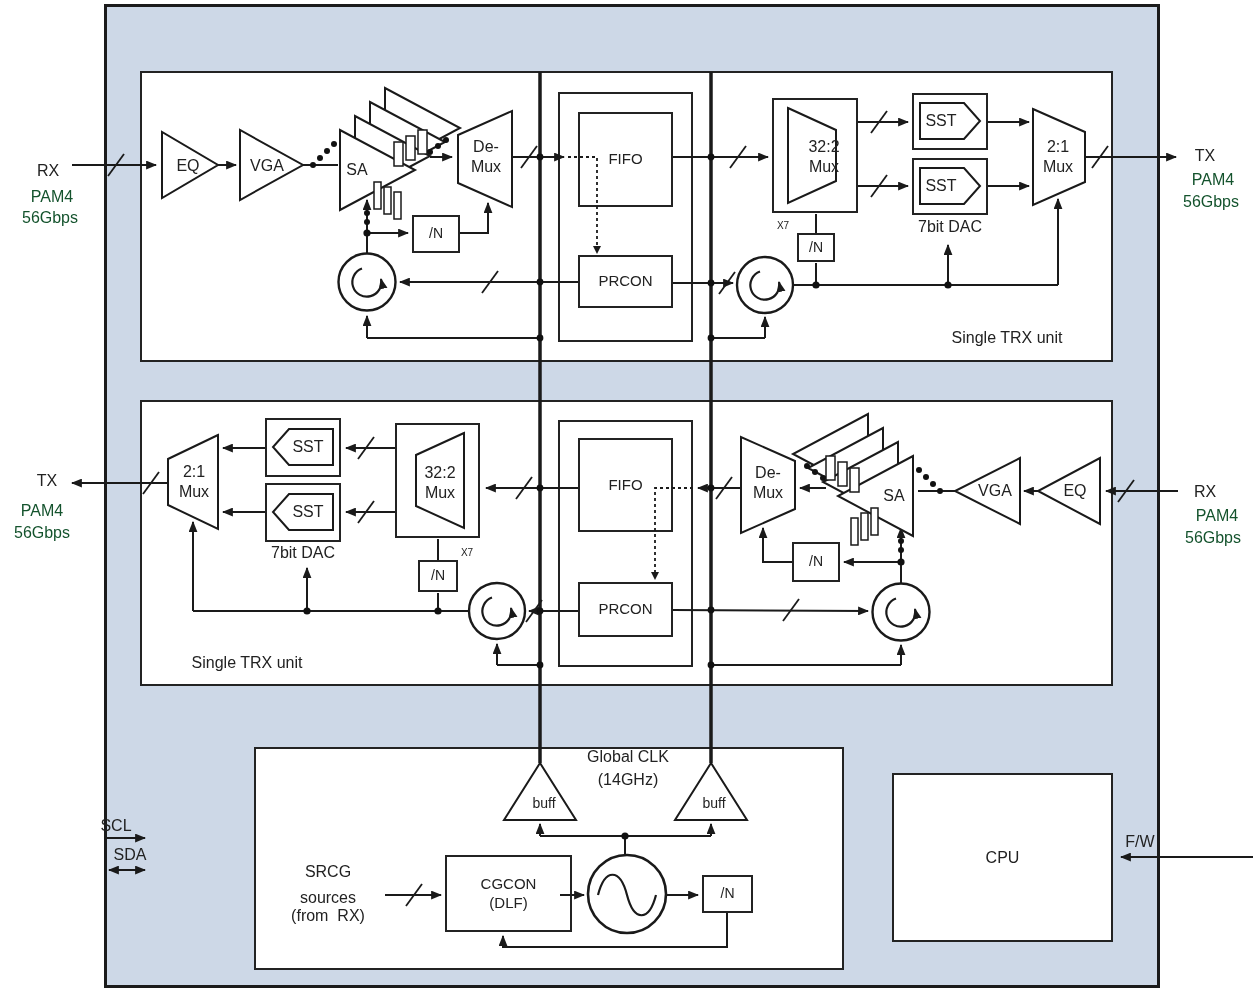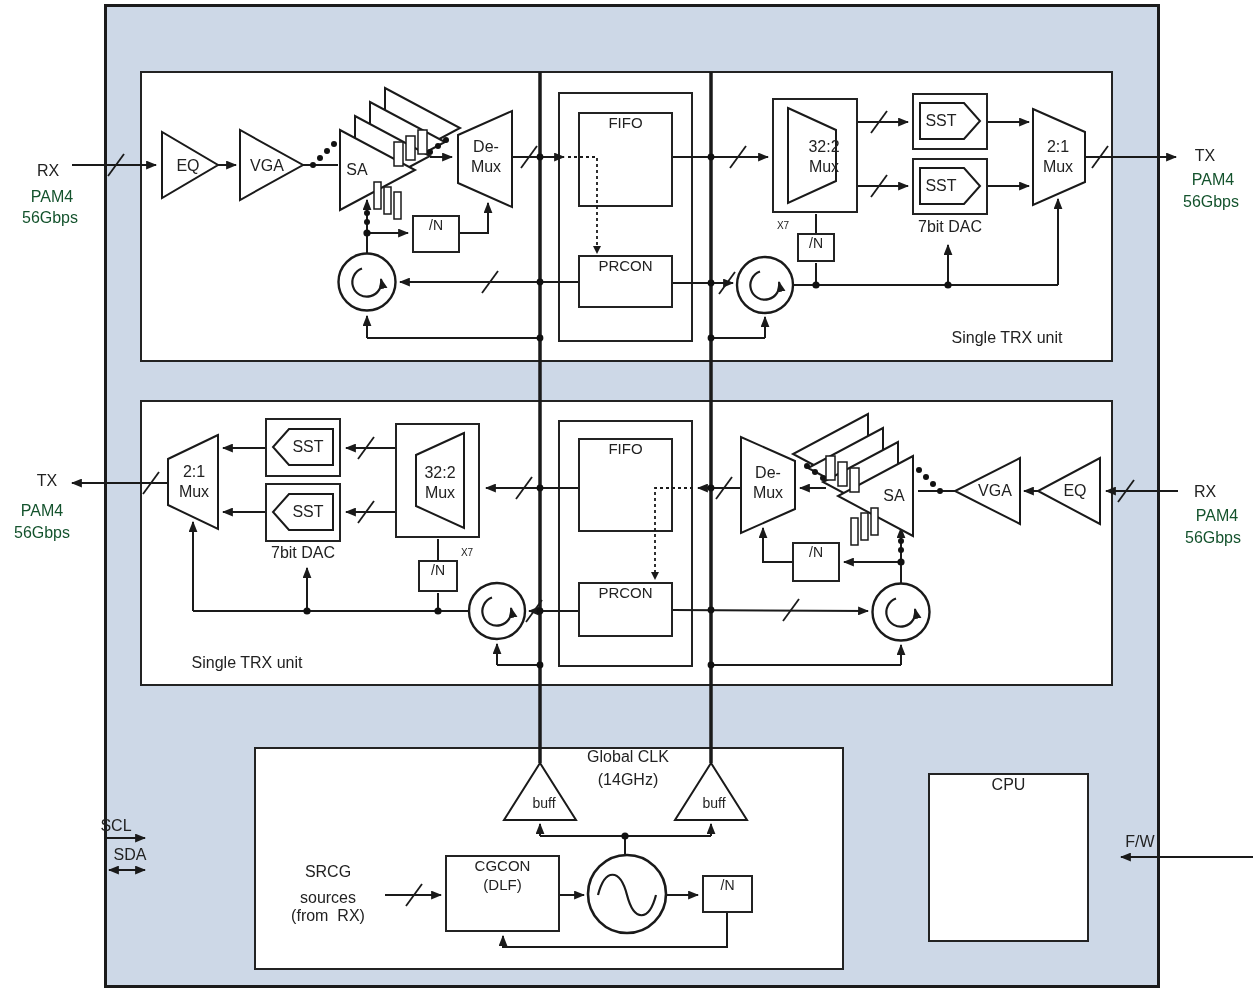--- a/index.html
+++ b/index.html
@@ -1,35 +1,35 @@
 <!DOCTYPE html>
 <html><head>
 <meta charset="utf-8">
 <style>
   html,body{margin:0;padding:0;background:#fff}
   #wrap{position:relative;width:1256px;height:995px;font-family:"Liberation Sans",sans-serif;color:#222;overflow:hidden}
   .chip{position:absolute;left:104px;top:4px;width:1056px;height:984px;background:#cdd8e7;border:3px solid #1b1b1b;box-sizing:border-box}
-  .bx{position:absolute;background:#fff;border:2px solid #232323;box-sizing:border-box;display:flex;flex-direction:column;align-items:center;justify-content:flex-start;font-size:15px;line-height:1.25}
+  .bx{position:absolute;background:#fff;border:2px solid #232323;box-sizing:border-box;display:flex;flex-direction:column;align-items:center;justify-content:center;font-size:15px;line-height:1.25}
   .lbl{position:absolute;transform:translate(-50%,-50%);font-size:16px;white-space:pre;line-height:1.2}
   .s13{font-size:10px}.s14{font-size:14px}.s16{font-size:16px}
   .acc{color:#14532d}
   svg.wires{position:absolute;left:0;top:0;pointer-events:none}
 </style>
 </head>
 <body>
 
 <div id="wrap">
 
   <div class="chip"></div>
 
   <div class="bx" style="left:140px;top:71px;width:973px;height:291px"></div>
   <div class="bx" style="left:140px;top:400px;width:973px;height:286px"></div>
 
   <div class="bx" style="left:254px;top:747px;width:590px;height:223px"></div>
-  <div class="bx s16" style="left:928px;top:773px;width:161px;height:169px">
+  <div class="bx s16" style="left:892px;top:773px;width:221px;height:169px">
       <span>CPU</span>
     </div>
 
   <div class="bx" style="left:558px;top:92px;width:135px;height:250px"></div>
   <div class="bx" style="left:578px;top:112px;width:95px;height:95px">
       <span>FIFO</span>
     </div>
   <div class="bx" style="left:578px;top:255px;width:95px;height:53px">
       <span>PRCON</span>
     </div>
@@ -53,21 +53,21 @@
   <div class="bx" style="left:395px;top:423px;width:85px;height:115px"></div>
   <div class="bx s14" style="left:418px;top:560px;width:40px;height:32px">
       <span>/N</span>
     </div>
   <div class="bx" style="left:265px;top:418px;width:76px;height:59px"></div>
   <div class="bx" style="left:265px;top:483px;width:76px;height:59px"></div>
   <div class="bx s14" style="left:792px;top:542px;width:48px;height:40px">
       <span>/N</span>
     </div>
 
-  <div class="bx" style="left:445px;top:855px;width:115px;height:77px">
+  <div class="bx" style="left:445px;top:855px;width:127px;height:77px">
     <span>CGCON</span>
     <span>(DLF)</span>
   </div>
   <div class="bx s14" style="left:702px;top:875px;width:51px;height:38px">
       <span>/N</span>
     </div>
 
   <svg class="wires" width="1256" height="995" viewBox="0 0 1256 995">
     <defs>
       <marker id="a" viewBox="0 0 10 8" refX="9" refY="4" markerWidth="11" markerHeight="9" orient="auto-start-reverse" markerUnits="userSpaceOnUse">

